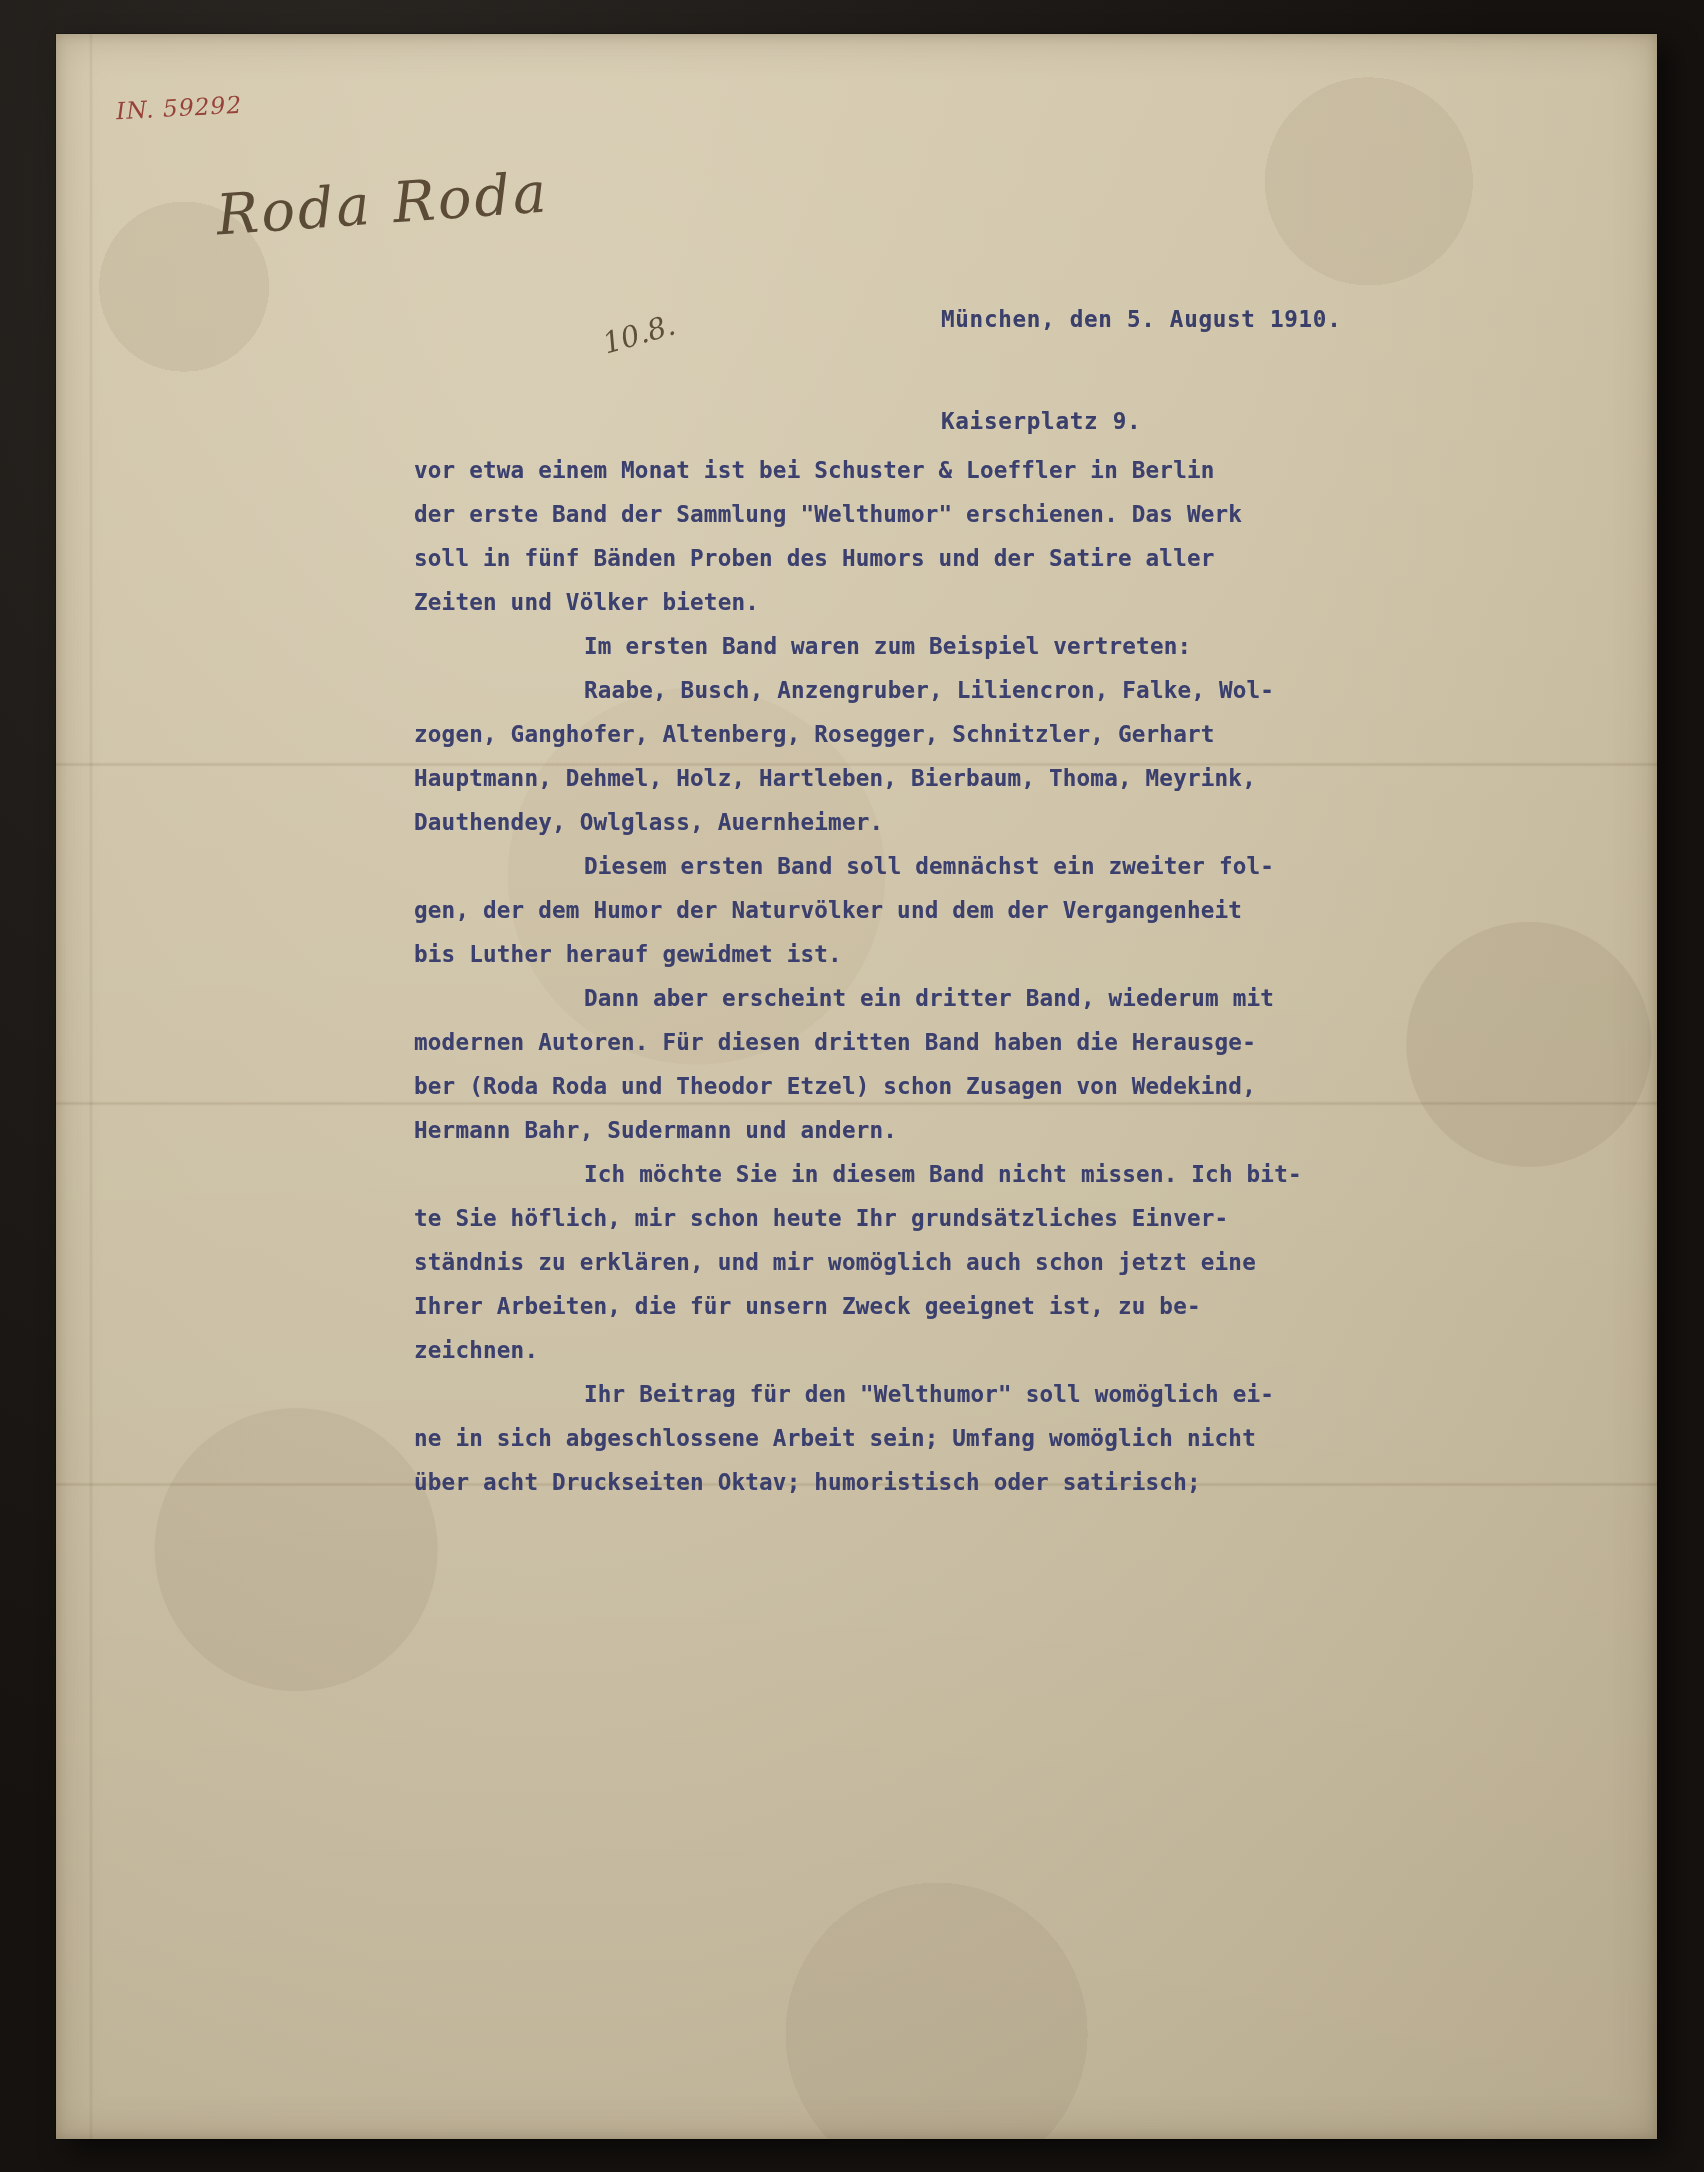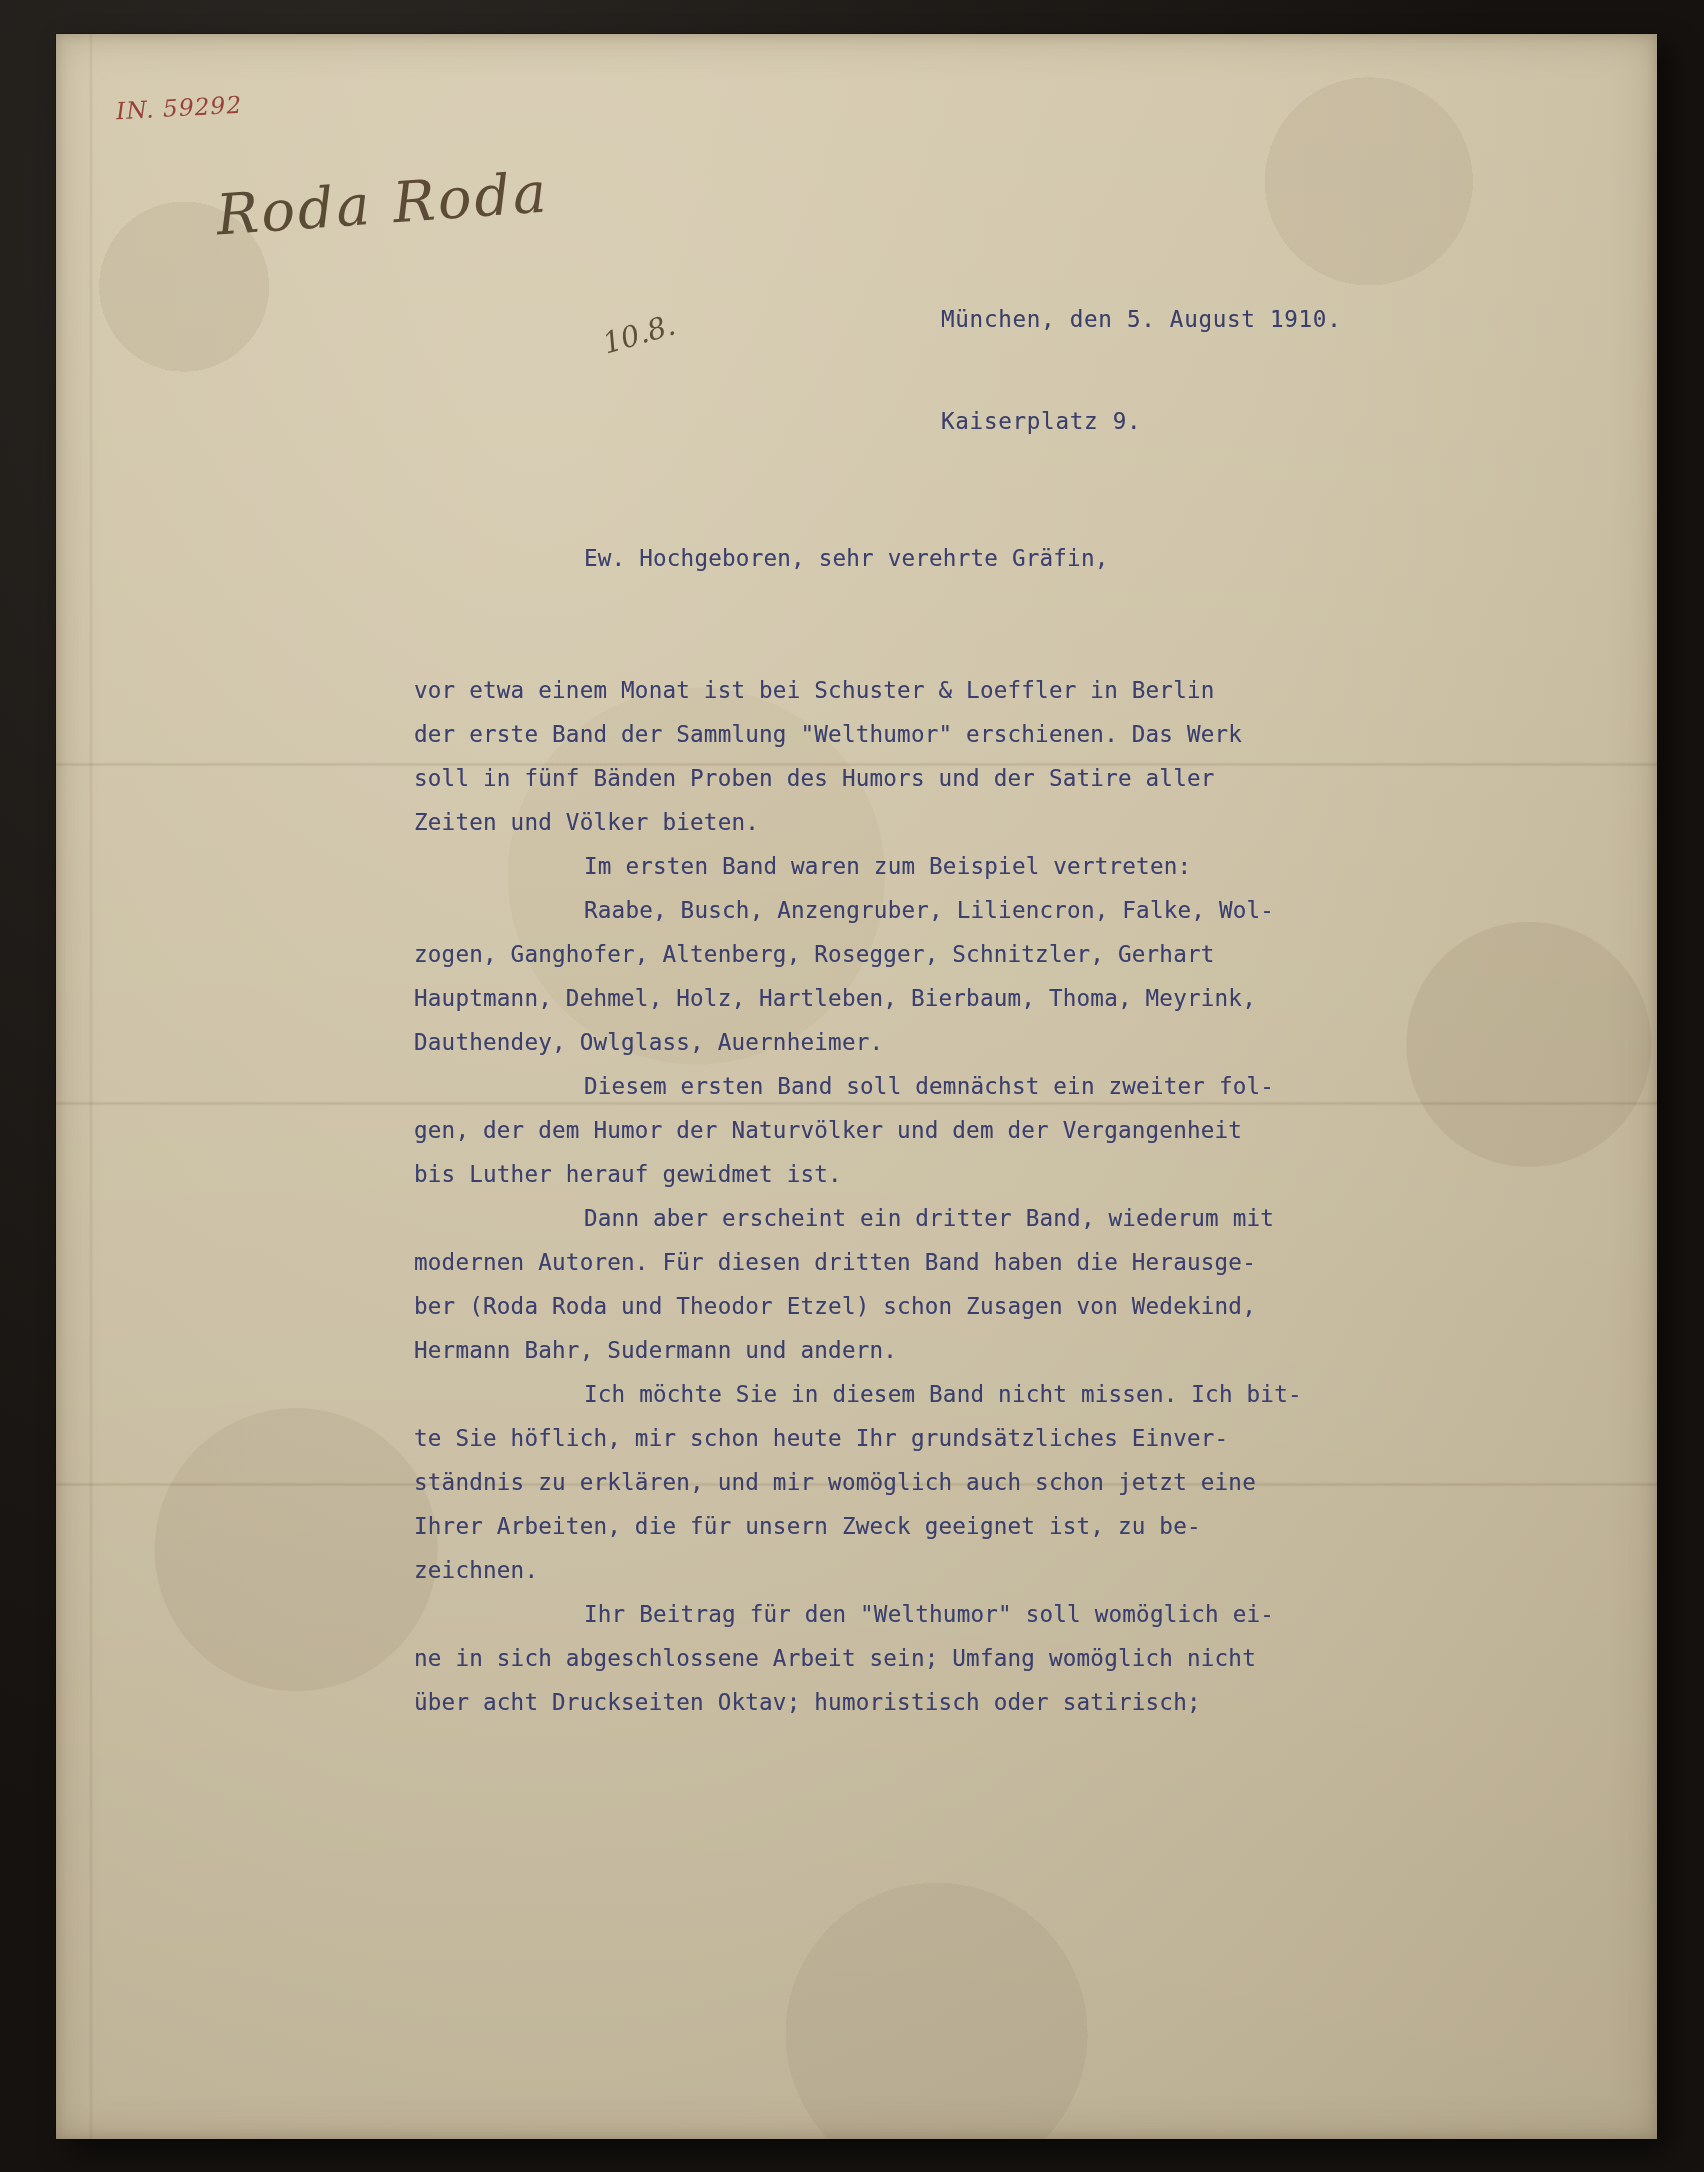--- a/index.html
+++ b/index.html
@@ -162,20 +162,21 @@
     margin: 0 0 0 0;
     white-space: pre-wrap;
   }
   .tw-body .p + .p { margin-top: 0; }
   .line { display: block; white-space: pre; }
   .line.indent { padding-left: 170px; }
 
   
   .tw-body, .tw-head {
     text-shadow: 0 0 0.5px rgba(48,54,106,0.35);
+    font-weight: bold;
   }
 </style>
 </head>
 <body>
 
 <div class="scan">
   <div class="sheet">
 
     <div class="grain"></div>
     <div class="fold f1"></div>
@@ -189,21 +190,18 @@
     <div class="hand-name">Roda Roda</div>
 
     <div class="hand-date">10.8.</div>
 
     <div class="tw-head">
       <span class="line">München, den 5. August 1910.</span>
       <span class="line">Kaiserplatz 9.</span>
     </div>
 
     <div class="tw-body">
-      <div class="p">
-        <span class="line indent">Ew. Hochgeboren, sehr verehrte Gräfin,</span>
-      </div>
       <div class="p" id="paras"><div class="p"><span class="line">vor etwa einem Monat ist bei Schuster &amp; Loeffler in Berlin</span><span class="line">der erste Band der Sammlung "Welthumor" erschienen. Das Werk</span><span class="line">soll in fünf Bänden Proben des Humors und der Satire aller</span><span class="line">Zeiten und Völker bieten.</span></div><div class="p"><span class="line indent">Im ersten Band waren zum Beispiel vertreten:</span></div><div class="p"><span class="line indent">Raabe, Busch, Anzengruber, Liliencron, Falke, Wol-</span><span class="line">zogen, Ganghofer, Altenberg, Rosegger, Schnitzler, Gerhart</span><span class="line">Hauptmann, Dehmel, Holz, Hartleben, Bierbaum, Thoma, Meyrink,</span><span class="line">Dauthendey, Owlglass, Auernheimer.</span></div><div class="p"><span class="line indent">Diesem ersten Band soll demnächst ein zweiter fol-</span><span class="line">gen, der dem Humor der Naturvölker und dem der Vergangenheit</span><span class="line">bis Luther herauf gewidmet ist.</span></div><div class="p"><span class="line indent">Dann aber erscheint ein dritter Band, wiederum mit</span><span class="line">modernen Autoren. Für diesen dritten Band haben die Herausge-</span><span class="line">ber (Roda Roda und Theodor Etzel) schon Zusagen von Wedekind,</span><span class="line">Hermann Bahr, Sudermann und andern.</span></div><div class="p"><span class="line indent">Ich möchte Sie in diesem Band nicht missen. Ich bit-</span><span class="line">te Sie höflich, mir schon heute Ihr grundsätzliches Einver-</span><span class="line">ständnis zu erklären, und mir womöglich auch schon jetzt eine</span><span class="line">Ihrer Arbeiten, die für unsern Zweck geeignet ist, zu be-</span><span class="line">zeichnen.</span></div><div class="p"><span class="line indent">Ihr Beitrag für den "Welthumor" soll womöglich ei-</span><span class="line">ne in sich abgeschlossene Arbeit sein; Umfang womöglich nicht</span><span class="line">über acht Druckseiten Oktav; humoristisch oder satirisch;</span></div></div>
     </div>
 
   </div>
 </div>
 
 
 </body></html>

